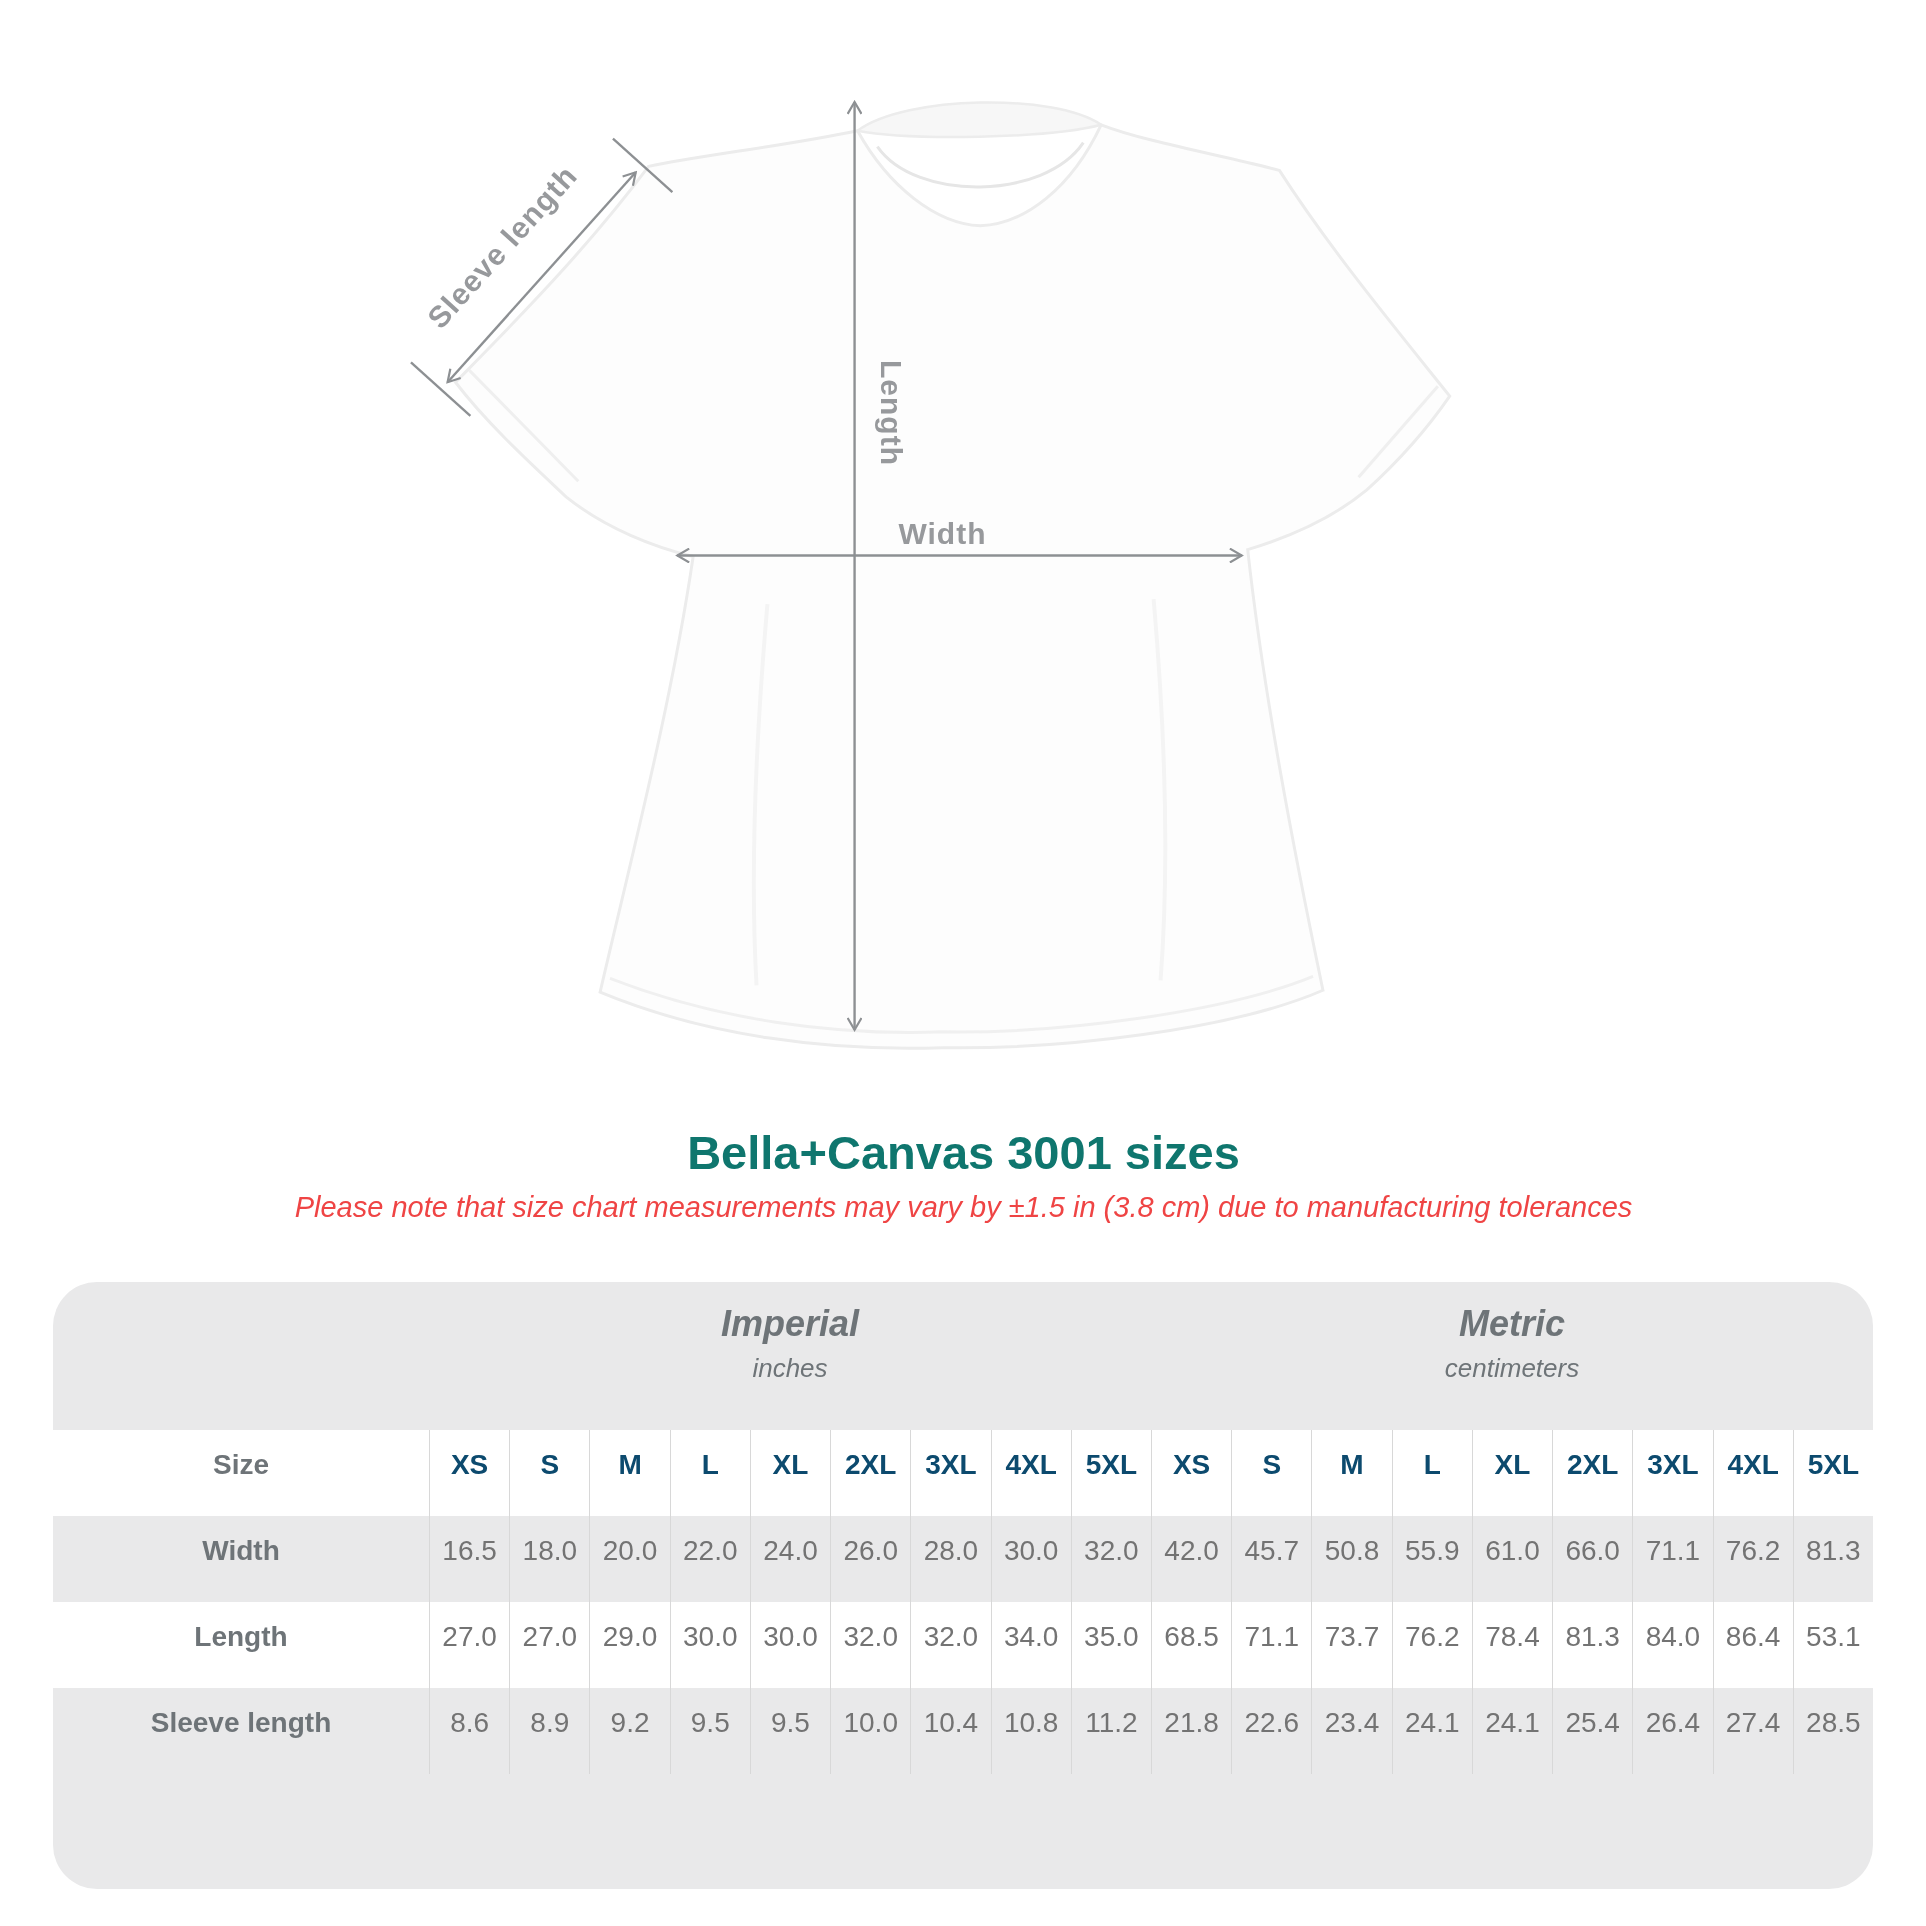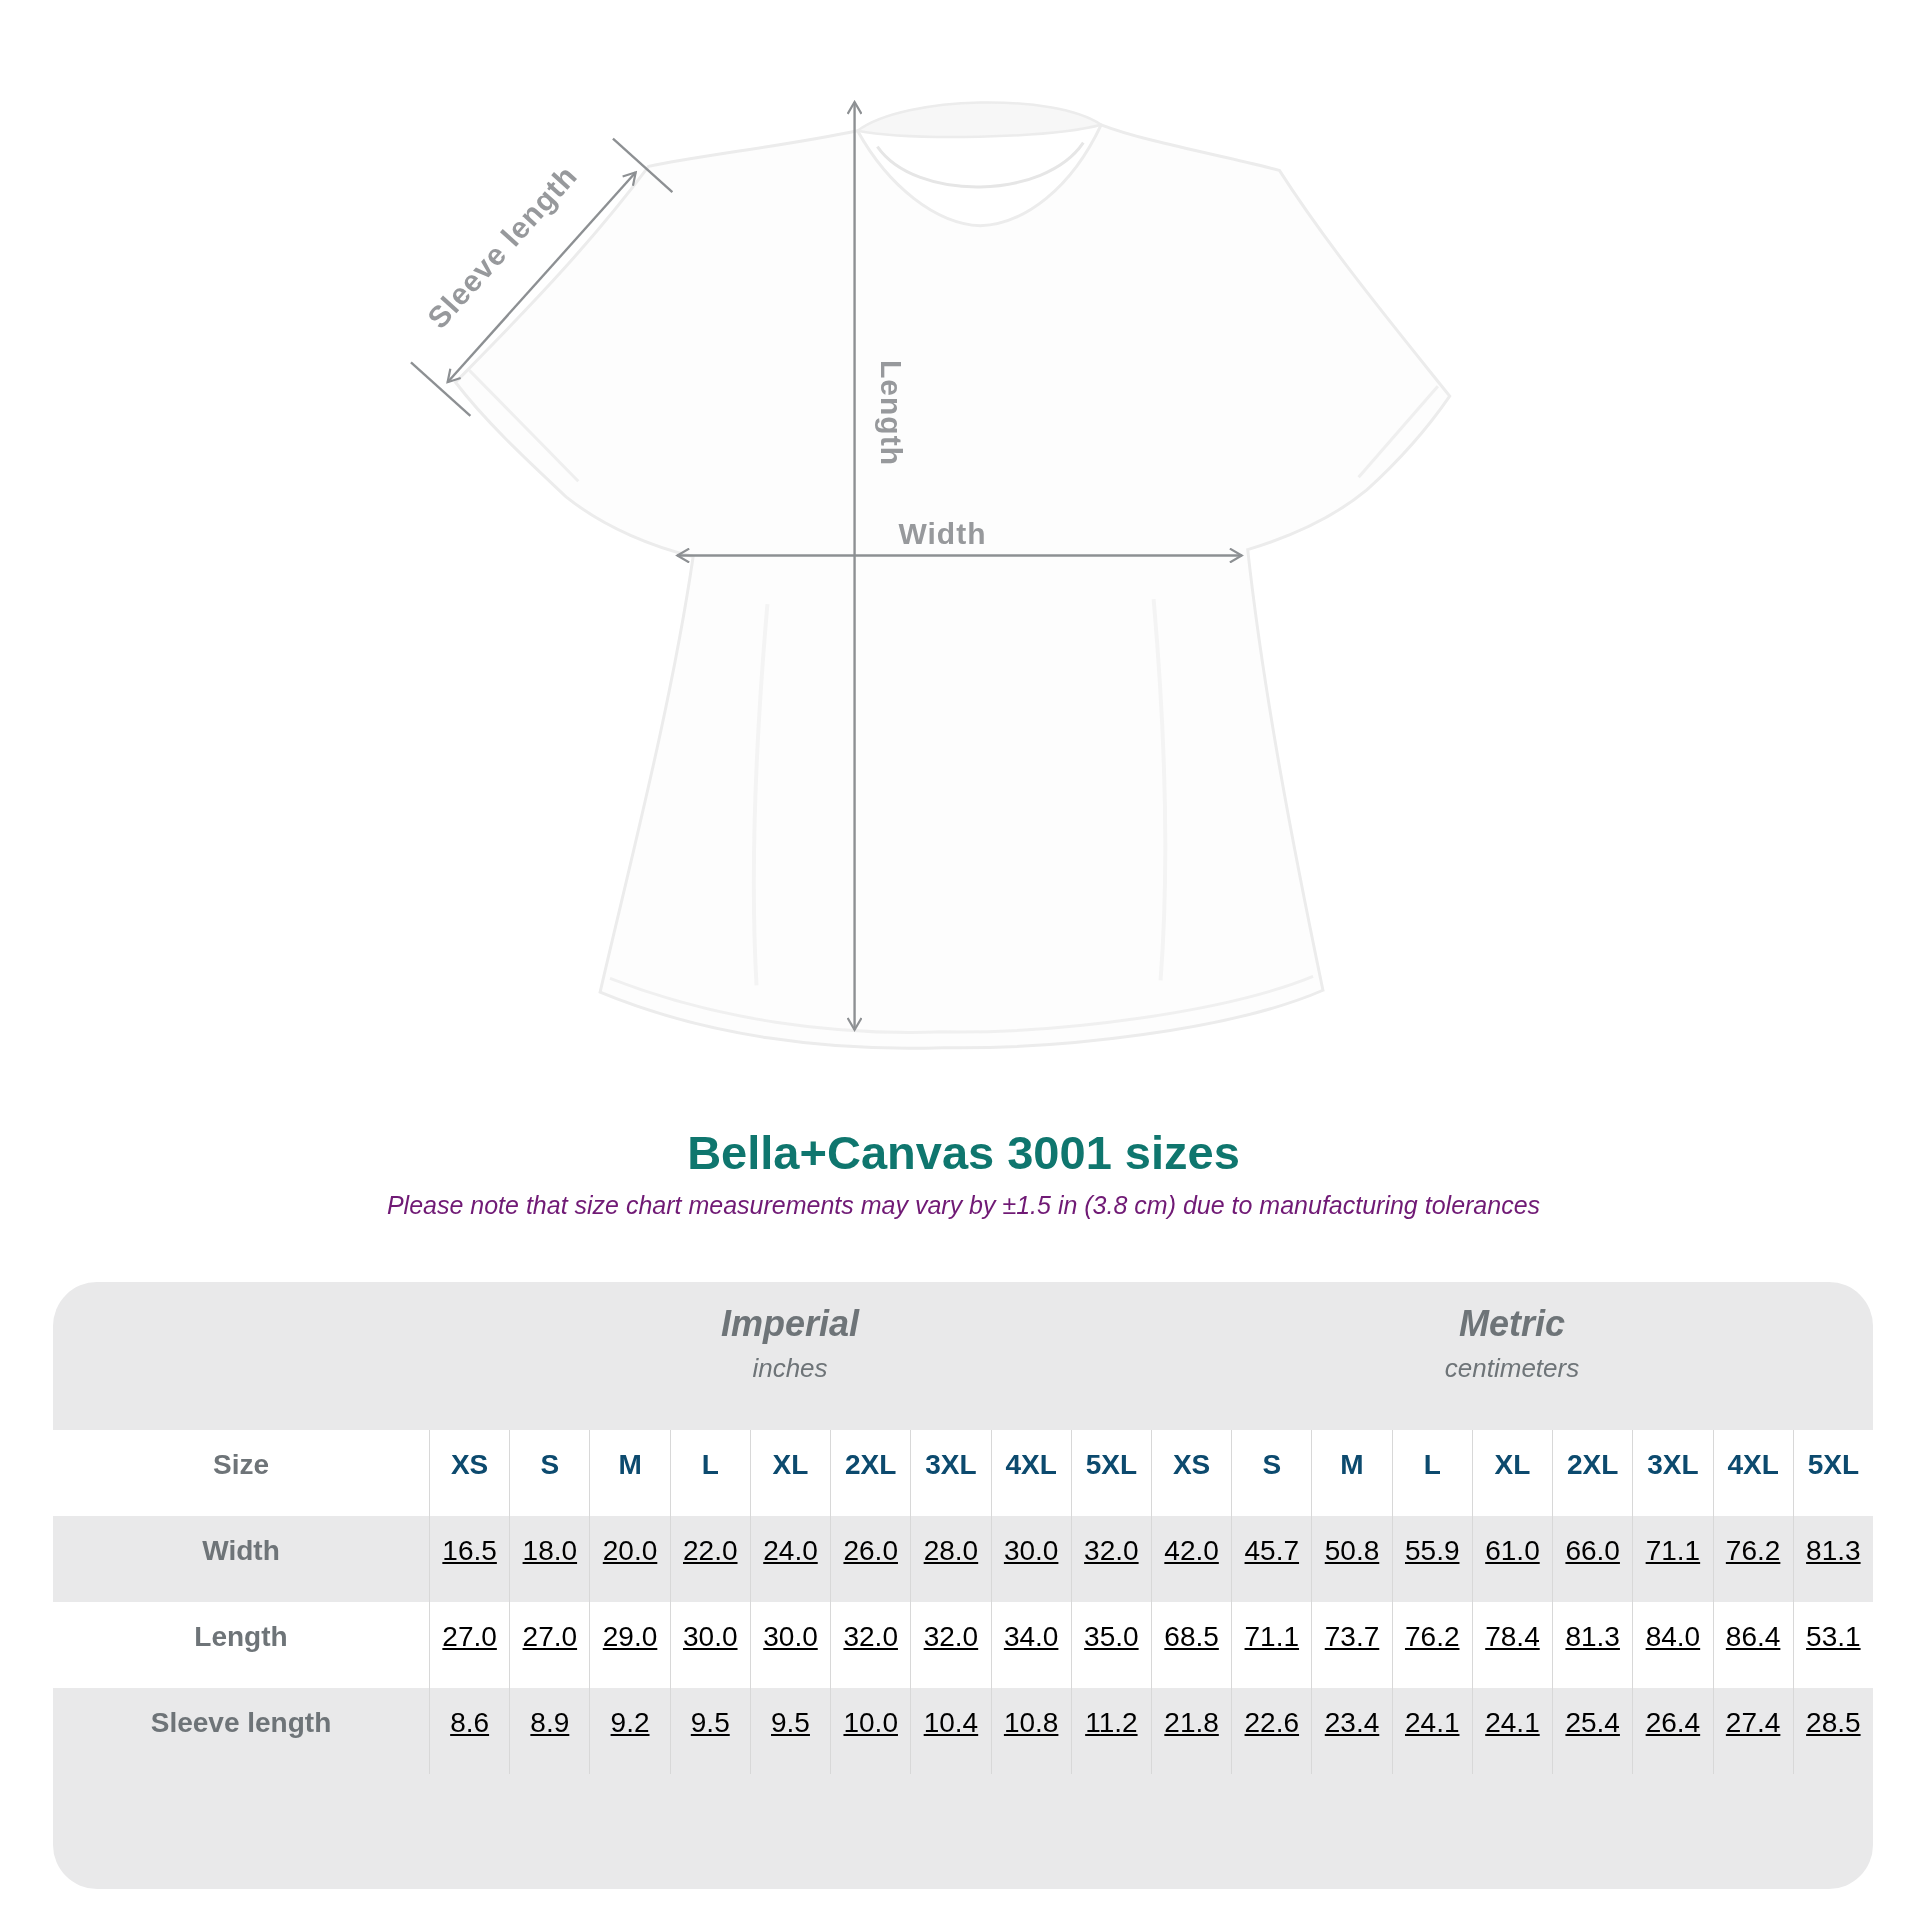--- a/index.html
+++ b/index.html
@@ -26,21 +26,21 @@
   .dim-label.length{left:742px;top:396px;transform:rotate(90deg);}
   .dim-label.width{left:794px;top:517px;}
   
   .title{
     position:absolute;left:0;top:1125px;width:100%;
     text-align:center;font-size:47px;font-weight:bold;color:#0f766e;
     margin:0;
   }
   .note{
     position:absolute;left:0;top:1191px;width:100%;
-    text-align:center;font-size:25px;font-style:italic;color:#701a75;
+    text-align:center;font-size:29px;font-style:italic;color:#ef4444;
     margin:0;
   }
   
   .size-table{
     position:absolute;left:53px;top:1282px;
     width:1820px;height:607px;
     background:#e9e9ea;
     border-radius:44px;
     overflow:hidden;
   }
@@ -55,21 +55,21 @@
   .trow{display:flex;height:86px;}
   .trow.white{background:#ffffff;}
   .tcell{
     flex:1;display:flex;align-items:center;justify-content:center;
     padding-bottom:16px;
     border-left:1px solid #d8d8d8;
     font-size:28px;
   }
   .tcell.label{flex:0 0 376px;border-left:none;font-weight:bold;color:#6e7478;}
   .tcell.head{font-weight:bold;color:#0c4a6e;}
-  .tcell.val{color:#000000;text-decoration:underline;}
+  .tcell.val{color:#737373;}
 </style>
 </head>
 <body>
 
 <div class="page">
 
   <div class="diagram">
     <svg width="1927" height="1119" viewBox="0 0 1946 1130">
 
       <path d="M 866 132 C 915 96 1065 94 1112 126 C 1060 140 918 142 866 132 Z" fill="#f7f7f7" stroke="#ececec" stroke-width="2.5"></path>

